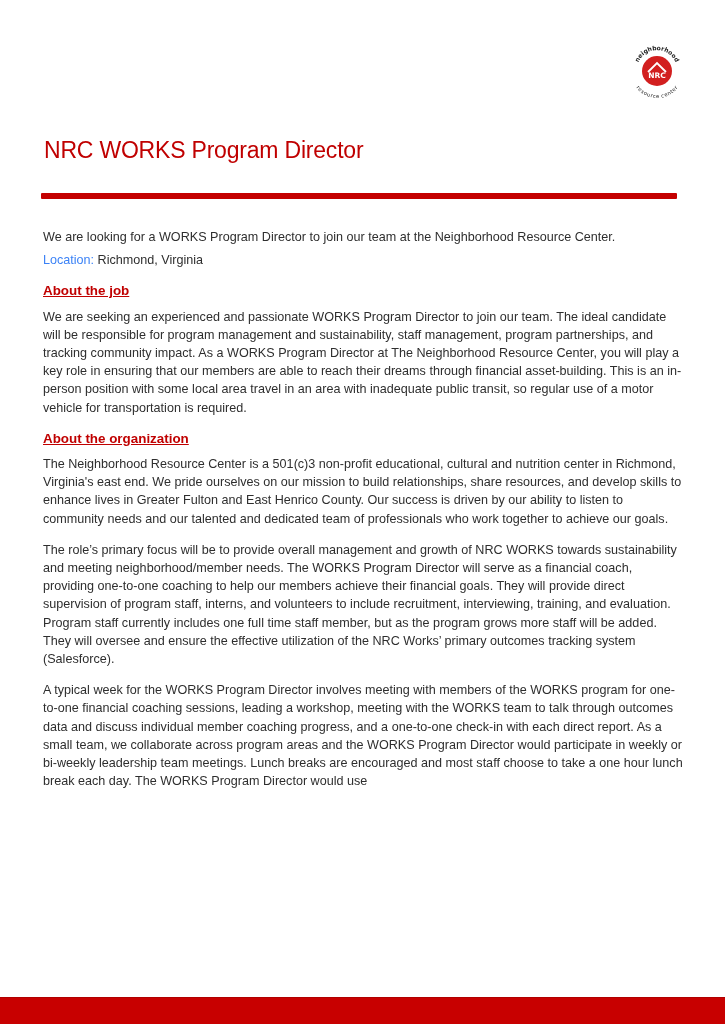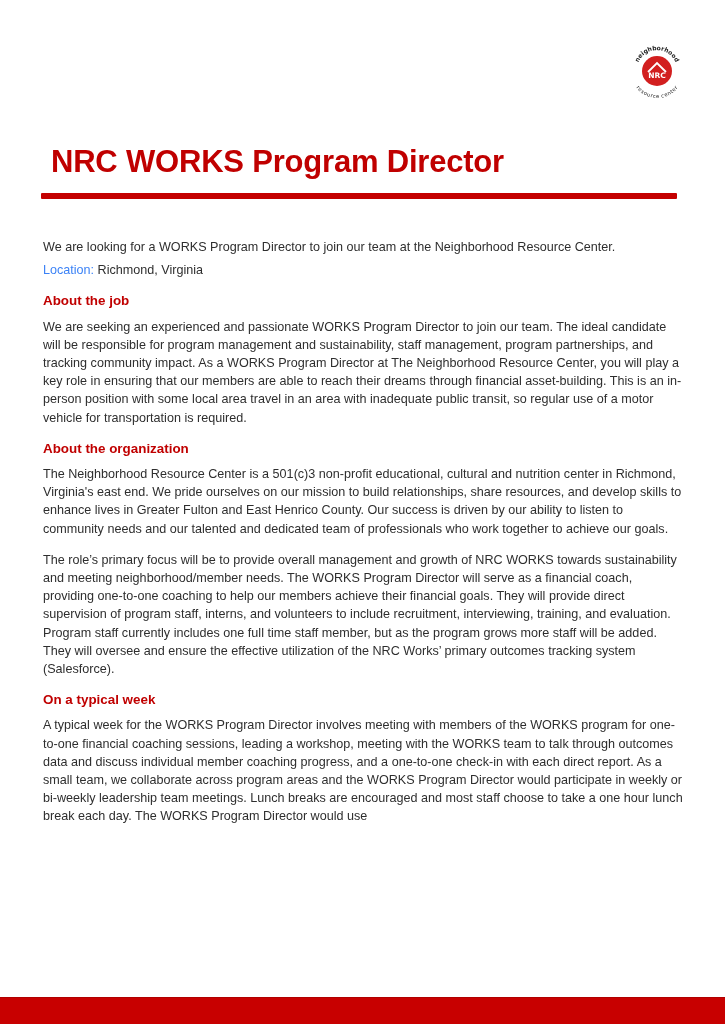--- a/index.html
+++ b/index.html
@@ -16,54 +16,55 @@
       position: absolute;
       left: 629px;
       top: 42px;
       width: 56px;
       height: 56px;
     }
     .title {
       position: absolute;
       left: 43px;
       top: 136px;
-      margin: 8px;
-      font-size: 31px;
-      font-weight: bold;
+      margin: 1px;
+      font-size: 23px;
+      font-weight: normal;
       color: #c00000;
       letter-spacing: -0.2px;
       white-space: nowrap;
     }
     .divider {
       position: absolute;
       left: 41px;
       top: 193px;
       width: 636px;
       height: 6px;
       background: #c40000;
       border-radius: 1px;
     }
     .content {
       position: absolute;
       left: 43px;
-      top: 238px;
+      top: 228px;
       width: 640px;
       font-size: 12.6px;
       line-height: 18.2px;
       color: #2e2e2e;
     }
     .content p { margin: 0; }
     .intro { margin-bottom: 5px !important; }
     .field { margin-bottom: 5px !important; }
     .field b { font-weight: normal; color: #3b82f6; }
     .section-h {
       margin: 0;
       font-size: 13.4px;
       font-weight: bold;
       color: #c00000;
+      text-decoration: underline;
     }
     .sec { margin-top: 13px; }
     .sec .section-h { margin-bottom: 7px; }
     .bottom-band {
       position: absolute;
       left: 0;
       top: 997px;
       width: 725px;
       height: 27px;
       background: #c80000;
@@ -109,18 +110,17 @@
   <div class="sec">
     <h2 class="section-h">About the organization</h2>
     <p>The Neighborhood Resource Center is a 501(c)3 non-profit educational, cultural and nutrition center in Richmond, Virginia's east end. We pride ourselves on our mission to build relationships, share resources, and develop skills to enhance lives in Greater Fulton and East Henrico County. Our success is driven by our ability to listen to community needs and our talented and dedicated team of professionals who work together to achieve our goals.</p>
   </div>
 
   <div class="sec">
     <p>The role’s primary focus will be to provide overall management and growth of NRC WORKS towards sustainability and meeting neighborhood/member needs. The WORKS Program Director will serve as a financial coach, providing one-to-one coaching to help our members achieve their financial goals. They will provide direct supervision of program staff, interns, and volunteers to include recruitment, interviewing, training, and evaluation. Program staff currently includes one full time staff member, but as the program grows more staff will be added. They will oversee and ensure the effective utilization of the NRC Works’ primary outcomes tracking system (Salesforce).</p>
   </div>
 
   <div class="sec">
-    <h2 class="section-h">On a typical week</h2>
     <p>A typical week for the WORKS Program Director involves meeting with members of the WORKS program for one-to-one financial coaching sessions, leading a workshop, meeting with the WORKS team to talk through outcomes data and discuss individual member coaching progress, and a one-to-one check-in with each direct report. As a small team, we collaborate across program areas and the WORKS Program Director would participate in weekly or bi-weekly leadership team meetings. Lunch breaks are encouraged and most staff choose to take a one hour lunch break each day. The WORKS Program Director would use</p>
   </div>
 </div>
 
 <div class="bottom-band"></div>
 
 </body></html>

